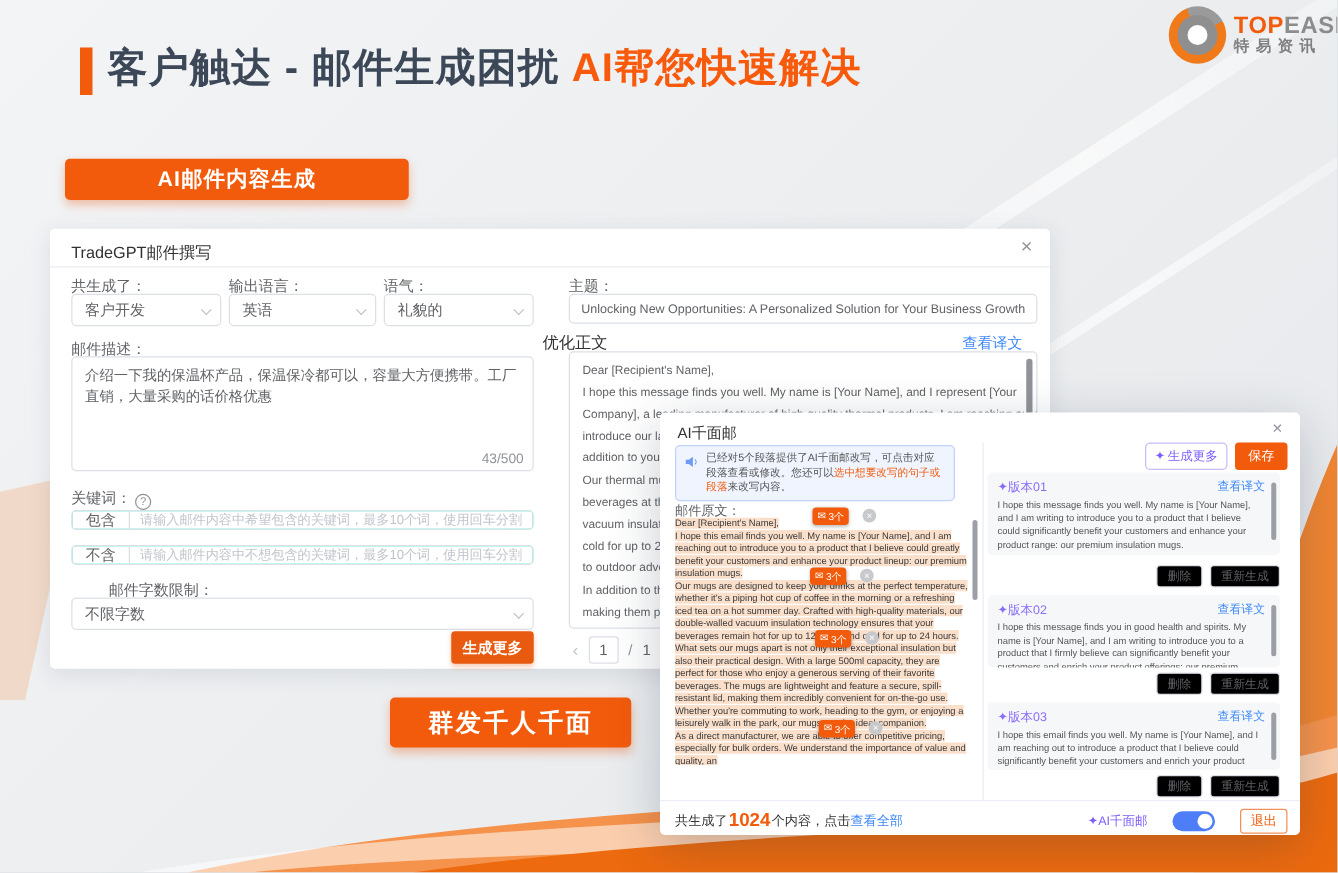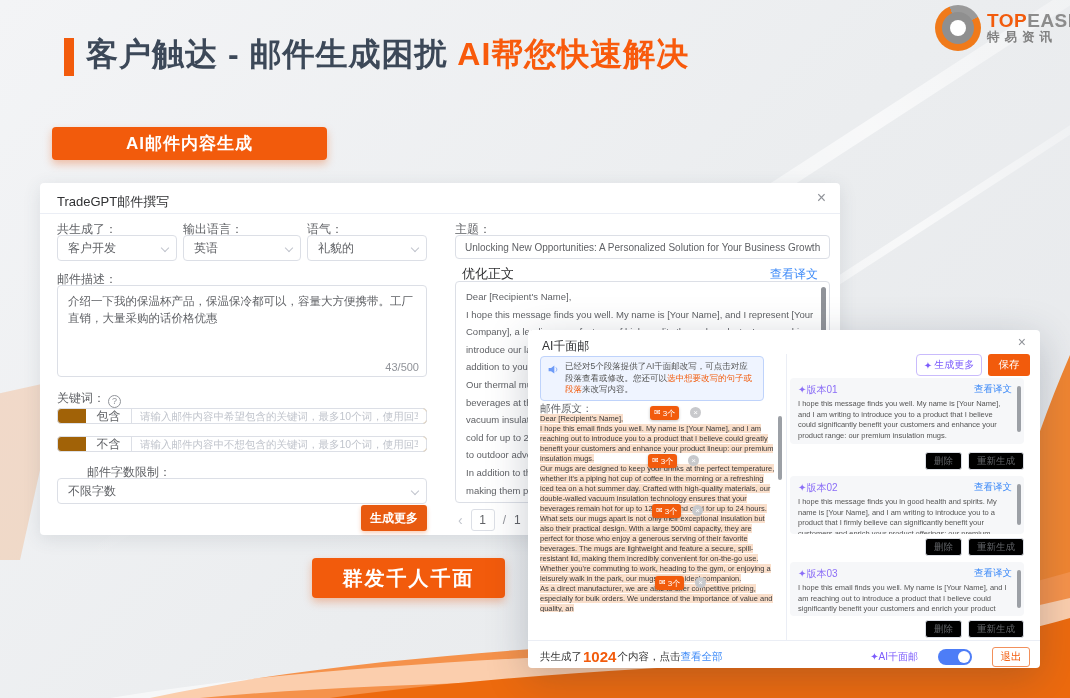--- a/index.html
+++ b/index.html
@@ -55,33 +55,33 @@
   .desc-area { position:absolute; left:17px; top:102px; width:370px; height:92px; border:1px solid #DCDFE6;
                border-radius:4px; font-family:inherit; font-size:11.5px; line-height:17px; color:#606266;
                padding:7px 10px; resize:none; }
   .desc-counter { position:absolute; left:17px; top:102px; width:370px; height:92px; pointer-events:none; }
   .desc-counter span { position:absolute; right:8px; bottom:4px; font-size:11px; color:#909399; }
 
   .kw-help { display:inline-flex; width:13px; height:13px; border:1px solid #909399; border-radius:50%;
              color:#909399; font-size:9px; align-items:center; justify-content:center; margin-left:3px;
              vertical-align:-2px; }
   .kw-row { position:absolute; left:17px; width:370px; height:16px; border:1px solid #DCDFE6; border-radius:4px;
-            display:flex; overflow:hidden; background:#a16207;padding-left:28px; }
+            display:flex; overflow:hidden; background:#5eead4; }
   .kw-cell { width:46px; border-right:1px solid #DCDFE6; font-size:12px; color:#606266;
              display:flex; align-items:center; justify-content:center; background:#fff; }
   .kw-input { flex:1; border:0; outline:none; font-family:inherit; font-size:10.5px; color:#606266; padding:0 8px; }
   .kw-input::placeholder { color:#C0C4CC; }
 
   .btn-gen { position:absolute; left:321px; top:322px; width:66px; height:26px; background:#E85A10; color:#fff;
              font-size:12px; font-weight:bold; border:0; border-radius:3px; display:flex; align-items:center;
              justify-content:center; cursor:pointer; box-shadow:0 2px 4px rgba(232,90,16,.3); }
 
   .subject-input { position:absolute; left:415px; top:52px; width:375px; height:24px; border:1px solid #DCDFE6;
              border-radius:4px; font-family:inherit; font-size:10px; color:#606266; padding:0 9px; }
-  .opt-label { position:absolute; left:422px; top:82px; font-size:13px; color:#303133; }
+  .opt-label { position:absolute; left:394px; top:82px; font-size:13px; color:#303133; }
   .link { color:#3D8AF8; cursor:pointer; }
   .opt-view { position:absolute; left:730px; top:83px; font-size:12px; }
   .body-box { position:absolute; left:415px; top:98px; width:375px; height:222px; border:1px solid #DCDFE6;
               border-radius:4px; overflow:hidden; padding:6px 10px; }
   .body-line { font-size:9.5px; line-height:17.6px; color:#606266; white-space:nowrap; }
   .vscroll { position:absolute; background:#909399; border-radius:3px; }
   .body-thumb { right:3px; top:5px; width:5px; height:54px; }
 
   .pager { position:absolute; left:418px; top:326px; display:flex; align-items:center; font-size:12px; color:#606266; }
   .pg-prev { color:#C0C4CC; font-size:14px; margin-right:8px; cursor:pointer; }

